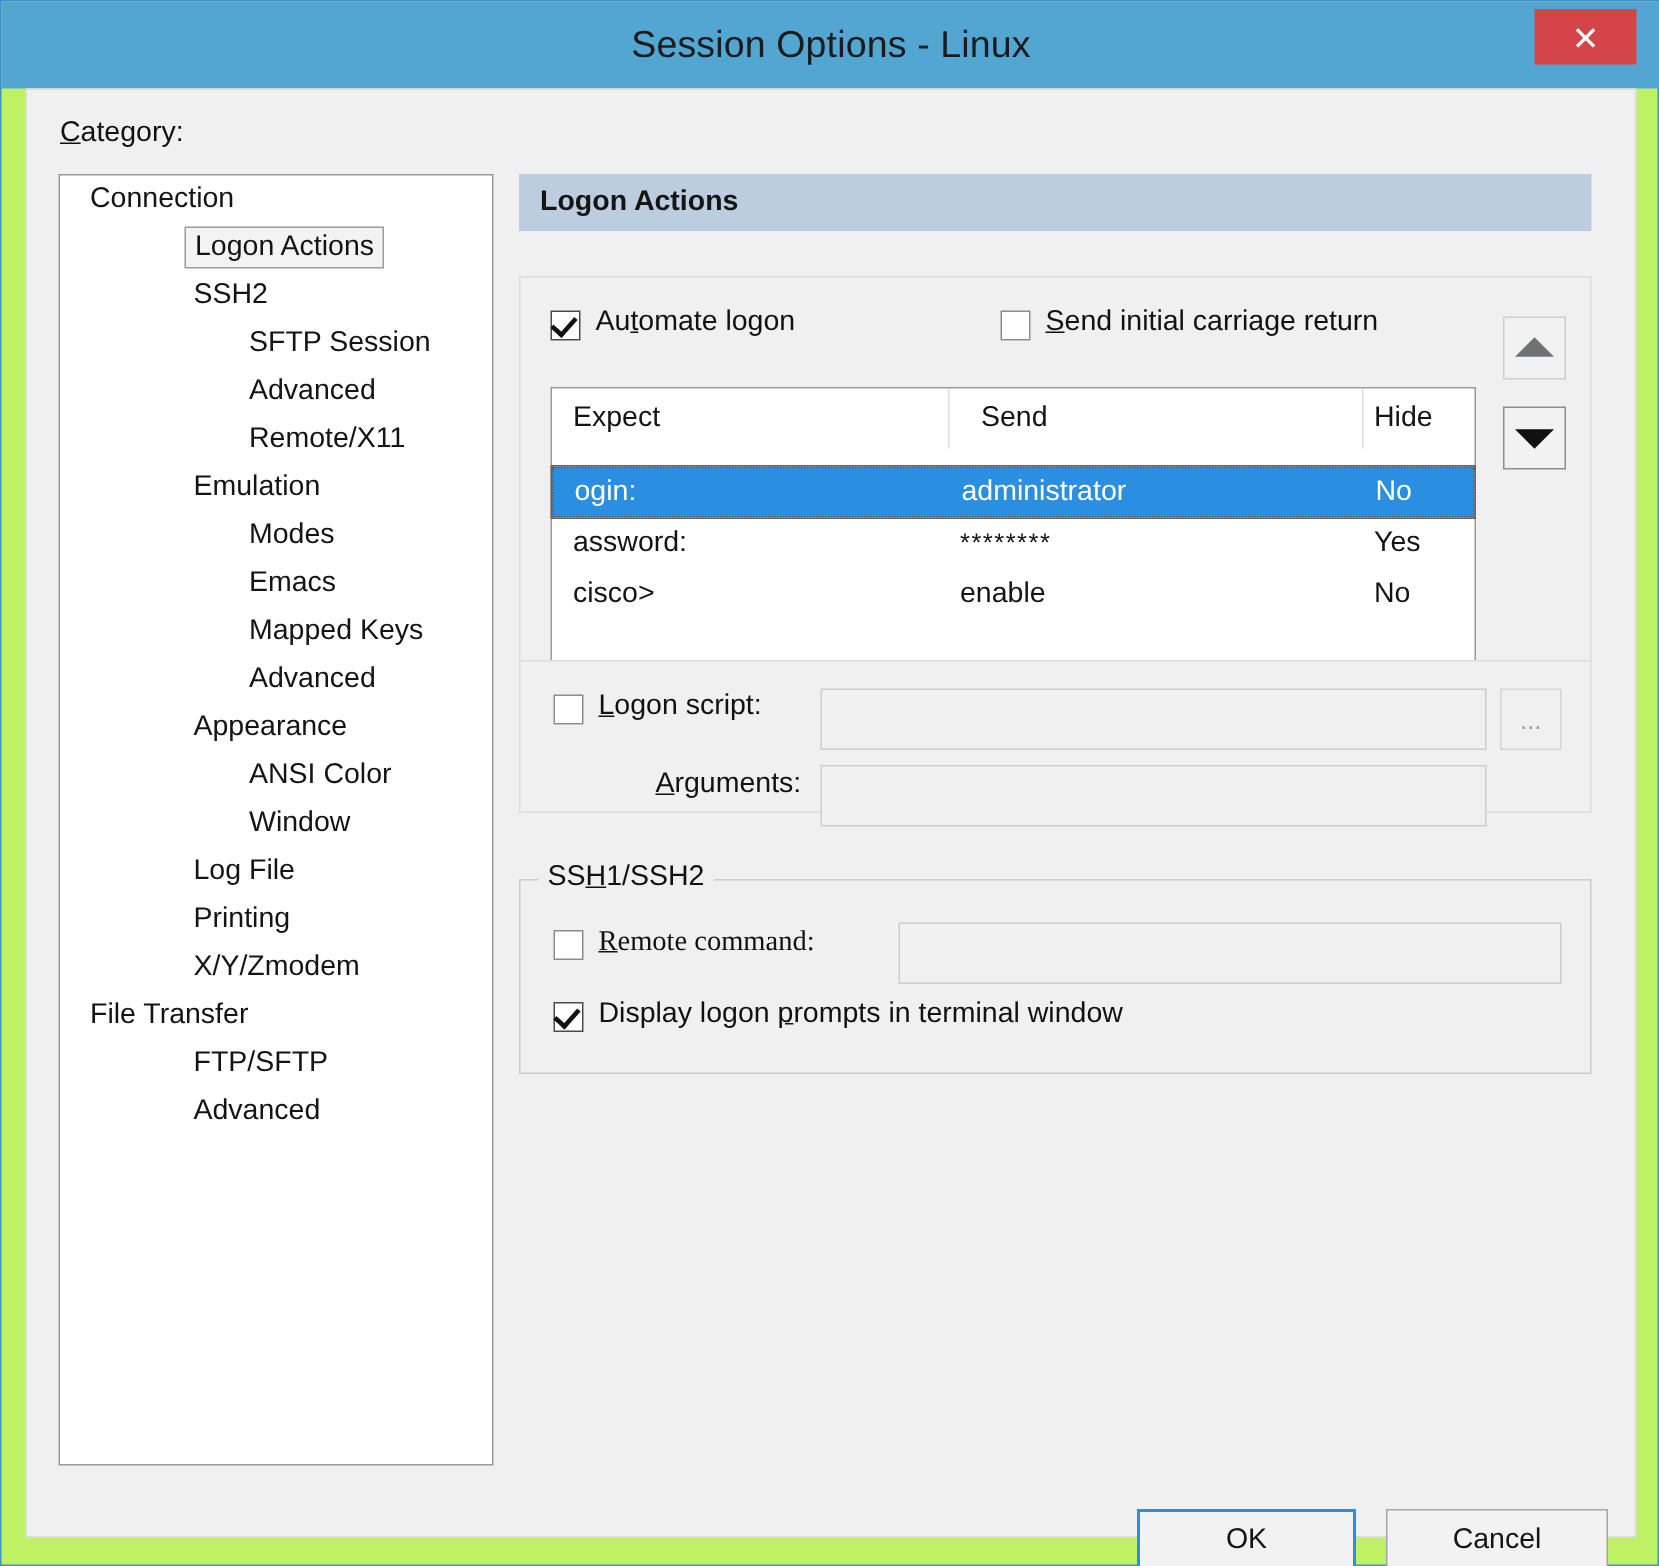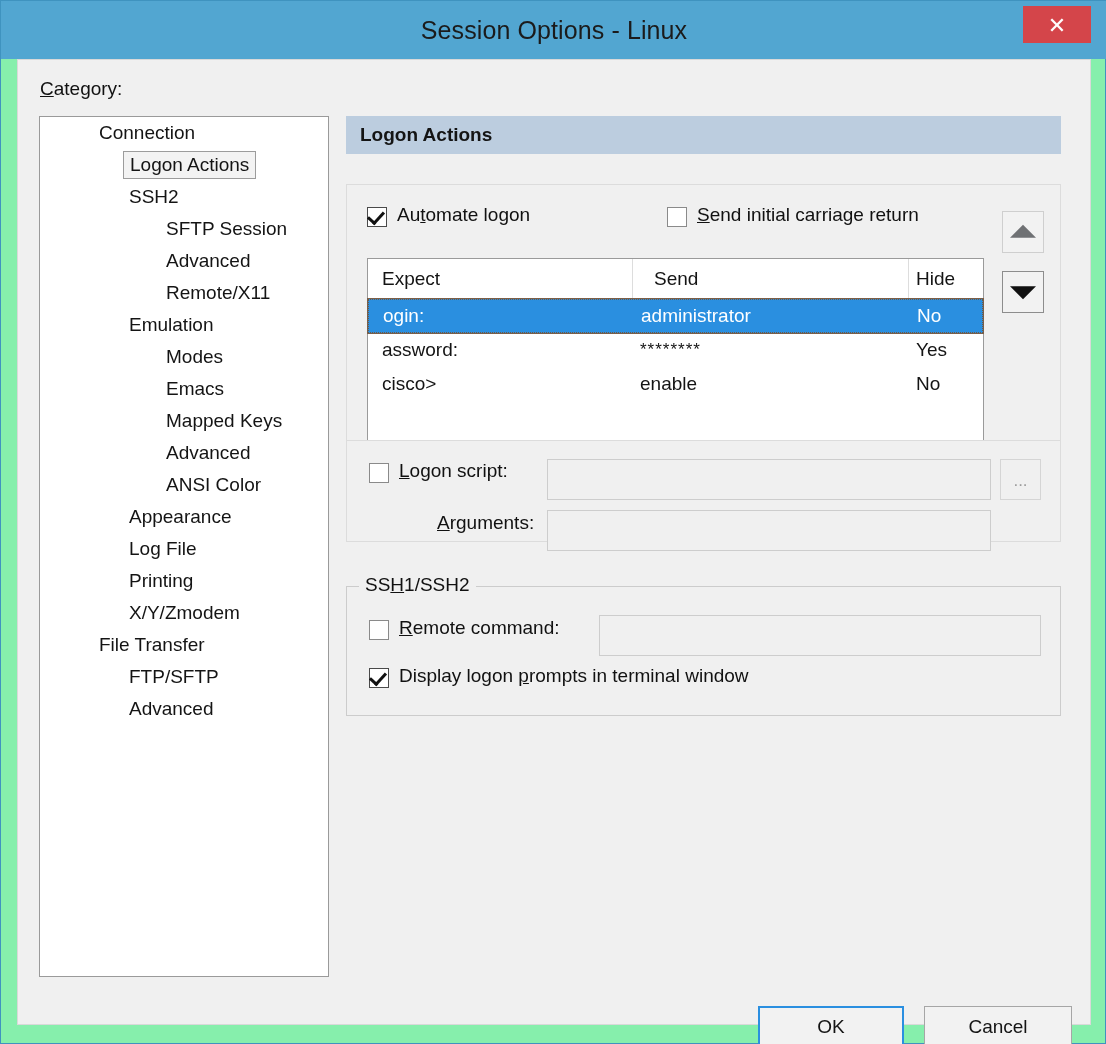--- a/index.html
+++ b/index.html
@@ -9,21 +9,21 @@
     overflow: hidden;
     background: #4fa3ce;
     font-family: "Liberation Sans", sans-serif;
   }
 
   
   #window {
     position: absolute;
     left: 0; top: 0;
     width: 1106px; height: 1044px;
-    background: #86efac;
+    background: #bef264;
     border: 1px solid #3f93bf;
   }
 
   
   #titlebar {
     position: absolute;
     left: 0; top: 0;
     width: 1106px; height: 58px;
     background: #52a6d1;
   }
@@ -88,21 +88,21 @@
     cursor: default;
   }
   .tree-label { display: inline-block; }
   .tree-item.selected .tree-label {
     background: #f3f3f3;
     border: 1px solid #9c9c9c;
     padding: 1px 6px;
     margin-left: -6px;
     line-height: 24px;
   }
-  .lvl0 { padding-left: 59px; }
+  .lvl0 { padding-left: 20px; }
   .lvl1 { padding-left: 89px; }
   .lvl2 { padding-left: 126px; }
 
   
   #content {
     position: absolute;
     left: 328px; top: 56px;
     width: 722px; height: 861px;
   }
   #panel-header {
@@ -152,21 +152,21 @@
   
   #listbox {
     position: absolute;
     left: 20px; top: 73px;
     width: 617px; height: 189px;
     background: #ffffff;
     border: 1px solid #9a9a9a;
   }
   #list-head {
     position: relative;
-    height: 40px;
+    height: 52px;
     border-bottom: 1px solid #d7d7d7;
   }
   .col-div {
     position: absolute;
     top: 0; width: 1px; height: 40px;
     background: #dddddd;
   }
   .hcell {
     position: absolute;
     top: 0;
@@ -321,22 +321,23 @@
         <div class="tree-item lvl1 selected"><span class="tree-label">Logon Actions</span></div>
         <div class="tree-item lvl1"><span class="tree-label">SSH2</span></div>
         <div class="tree-item lvl2"><span class="tree-label">SFTP Session</span></div>
         <div class="tree-item lvl2"><span class="tree-label">Advanced</span></div>
         <div class="tree-item lvl2"><span class="tree-label">Remote/X11</span></div>
         <div class="tree-item lvl1"><span class="tree-label">Emulation</span></div>
         <div class="tree-item lvl2"><span class="tree-label">Modes</span></div>
         <div class="tree-item lvl2"><span class="tree-label">Emacs</span></div>
         <div class="tree-item lvl2"><span class="tree-label">Mapped Keys</span></div>
         <div class="tree-item lvl2"><span class="tree-label">Advanced</span></div>
+        <div class="tree-item lvl1"><span class="tree-label">Appearance</span></div>
         <div class="tree-item lvl2"><span class="tree-label">ANSI Color</span></div>
-        <div class="tree-item lvl1"><span class="tree-label">Appearance</span></div>
+        <div class="tree-item lvl2"><span class="tree-label">Window</span></div>
         <div class="tree-item lvl1"><span class="tree-label">Log File</span></div>
         <div class="tree-item lvl1"><span class="tree-label">Printing</span></div>
         <div class="tree-item lvl1"><span class="tree-label">X/Y/Zmodem</span></div>
         <div class="tree-item lvl0"><span class="tree-label">File Transfer</span></div>
         <div class="tree-item lvl1"><span class="tree-label">FTP/SFTP</span></div>
         <div class="tree-item lvl1"><span class="tree-label">Advanced</span></div>
       </div>
 
     <div id="content">
 
@@ -396,21 +397,21 @@
         <div id="dots-btn" style="left:653px; top:18px; width:41px; height:41px; line-height:41px;">...</div>
 
         <div class="lbl" style="left:58px; top:71px;margin-left:32px;"><span class="acc">A</span>rguments:</div>
         <input class="txtbox" type="text" style="left: 200px; top: 69px; width: 444px; height: 41px; padding: 0px 8px; font-size: 18px;" value="">
       </div>
 
       <div id="grp-ssh">
         <div id="grp-ssh-label">SS<span class="acc">H</span>1/SSH2</div>
 
         <div class="cbx light" style="left:22px; top:33px;"></div>
-        <div class="lbl" style="left:52px; top:30px;"><span class="acc">R</span>emote command:</div>
+        <div class="lbl" style="left:52px; top:30px;font-family:Liberation Serif, serif;"><span class="acc">R</span>emote command:</div>
         <input class="txtbox" type="text" style="left: 252px; top: 28px; width: 442px; height: 41px; padding: 0px 8px; font-size: 18px;" value="">
 
         <div class="cbx checked" style="left:22px; top:81px;"></div>
         <div class="lbl" style="left:52px; top:78px;">Display logon <span class="acc">p</span>rompts in terminal window</div>
       </div>
 
     </div>
 
     <button id="ok-btn">OK</button>
     <button id="cancel-btn">Cancel</button>

